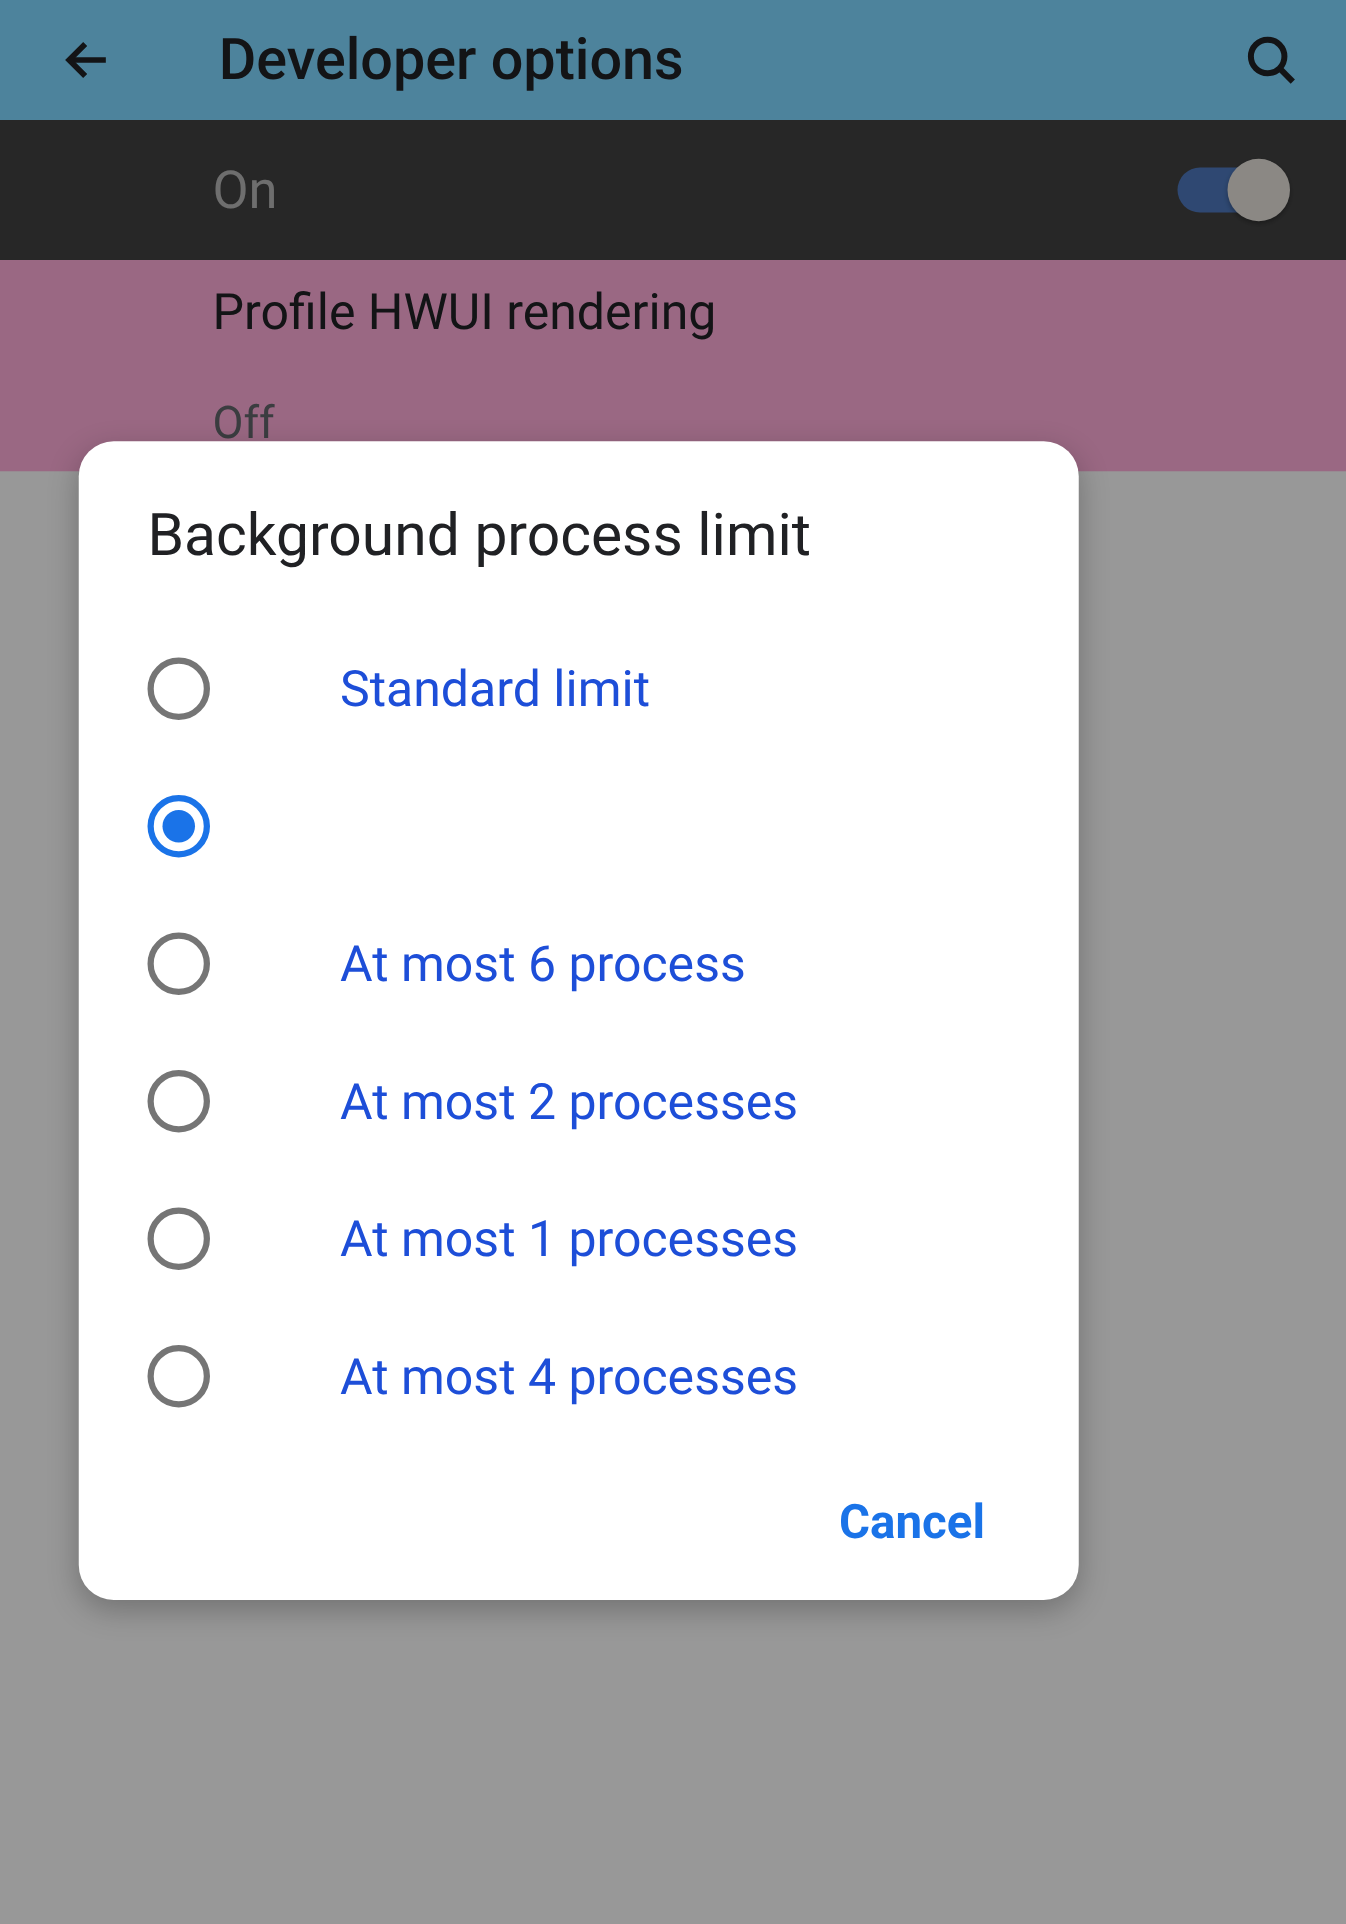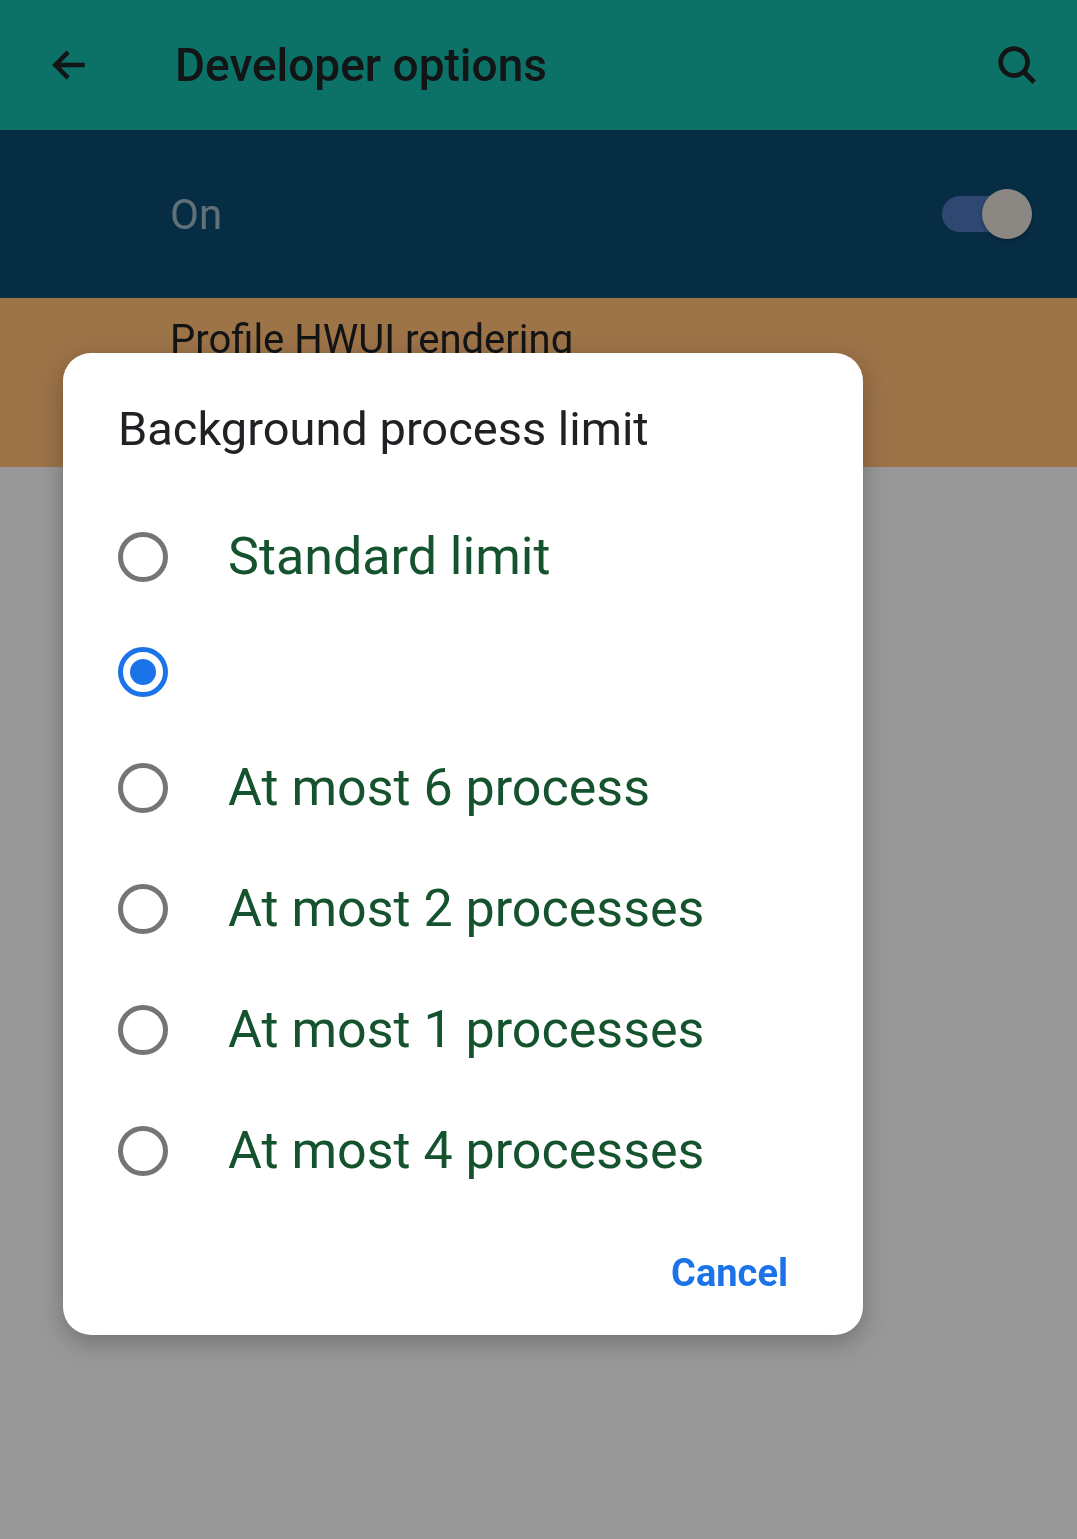--- a/index.html
+++ b/index.html
@@ -21,22 +21,22 @@
       position: absolute;
       top: 0;
       left: 0;
       right: 0;
       bottom: 0;
       background: rgba(0, 0, 0, 0.38);
       z-index: 10;
     }
     
     .app-bar {
-      height: 130px;
-      background: #14b8a6;
+      height: 96px;
+      background: #7dd3fc;
       display: flex;
       align-items: center;
       padding: 0 30px 0 40px;
     }
     
     .app-bar .back-btn {
       width: 60px;
       height: 60px;
       display: flex;
       align-items: center;
@@ -55,22 +55,22 @@
     .app-bar .search-btn {
       width: 60px;
       height: 60px;
       display: flex;
       align-items: center;
       justify-content: center;
       cursor: pointer;
     }
     
     .toggle-bar {
-      height: 168px;
-      background: #0c4a6e;
+      height: 112px;
+      background: #404040;
       display: flex;
       align-items: center;
       padding: 0 45px 0 170px;
     }
     
     .toggle-bar .label {
       font-size: 42px;
       color: rgba(255, 255, 255, 0.6);
       flex: 1;
     }
@@ -98,21 +98,21 @@
       height: 50px;
       background: #e0dcd6;
       border-radius: 50%;
       top: 0;
       right: 0;
       box-shadow: 0 2px 4px rgba(0,0,0,0.3);
     }
     
     .settings-item {
       padding: 18px 170px 18px 170px;
-      background: #fdba74;
+      background: #f9a8d4;
     }
     
     .settings-item .item-title {
       font-size: 40px;
       color: #202124;
       margin-bottom: 4px;
     }
     
     .settings-item .item-subtitle {
       font-size: 36px;
@@ -167,22 +167,23 @@
       width: 26px;
       height: 26px;
       background: #1a73e8;
       border-radius: 50%;
       top: 50%;
       left: 50%;
       transform: translate(-50%, -50%);
     }
     
     .radio-label {
-      font-size: 52px;
-      color: #14532d;
+      font-size: 40px;
+      color: #1d4ed8;
+      margin-left: 44px;
     }
     
     .dialog-actions {
       display: flex;
       justify-content: flex-end;
       padding: 30px 40px 0 40px;
     }
     
     .cancel-btn {
       font-size: 38px;

